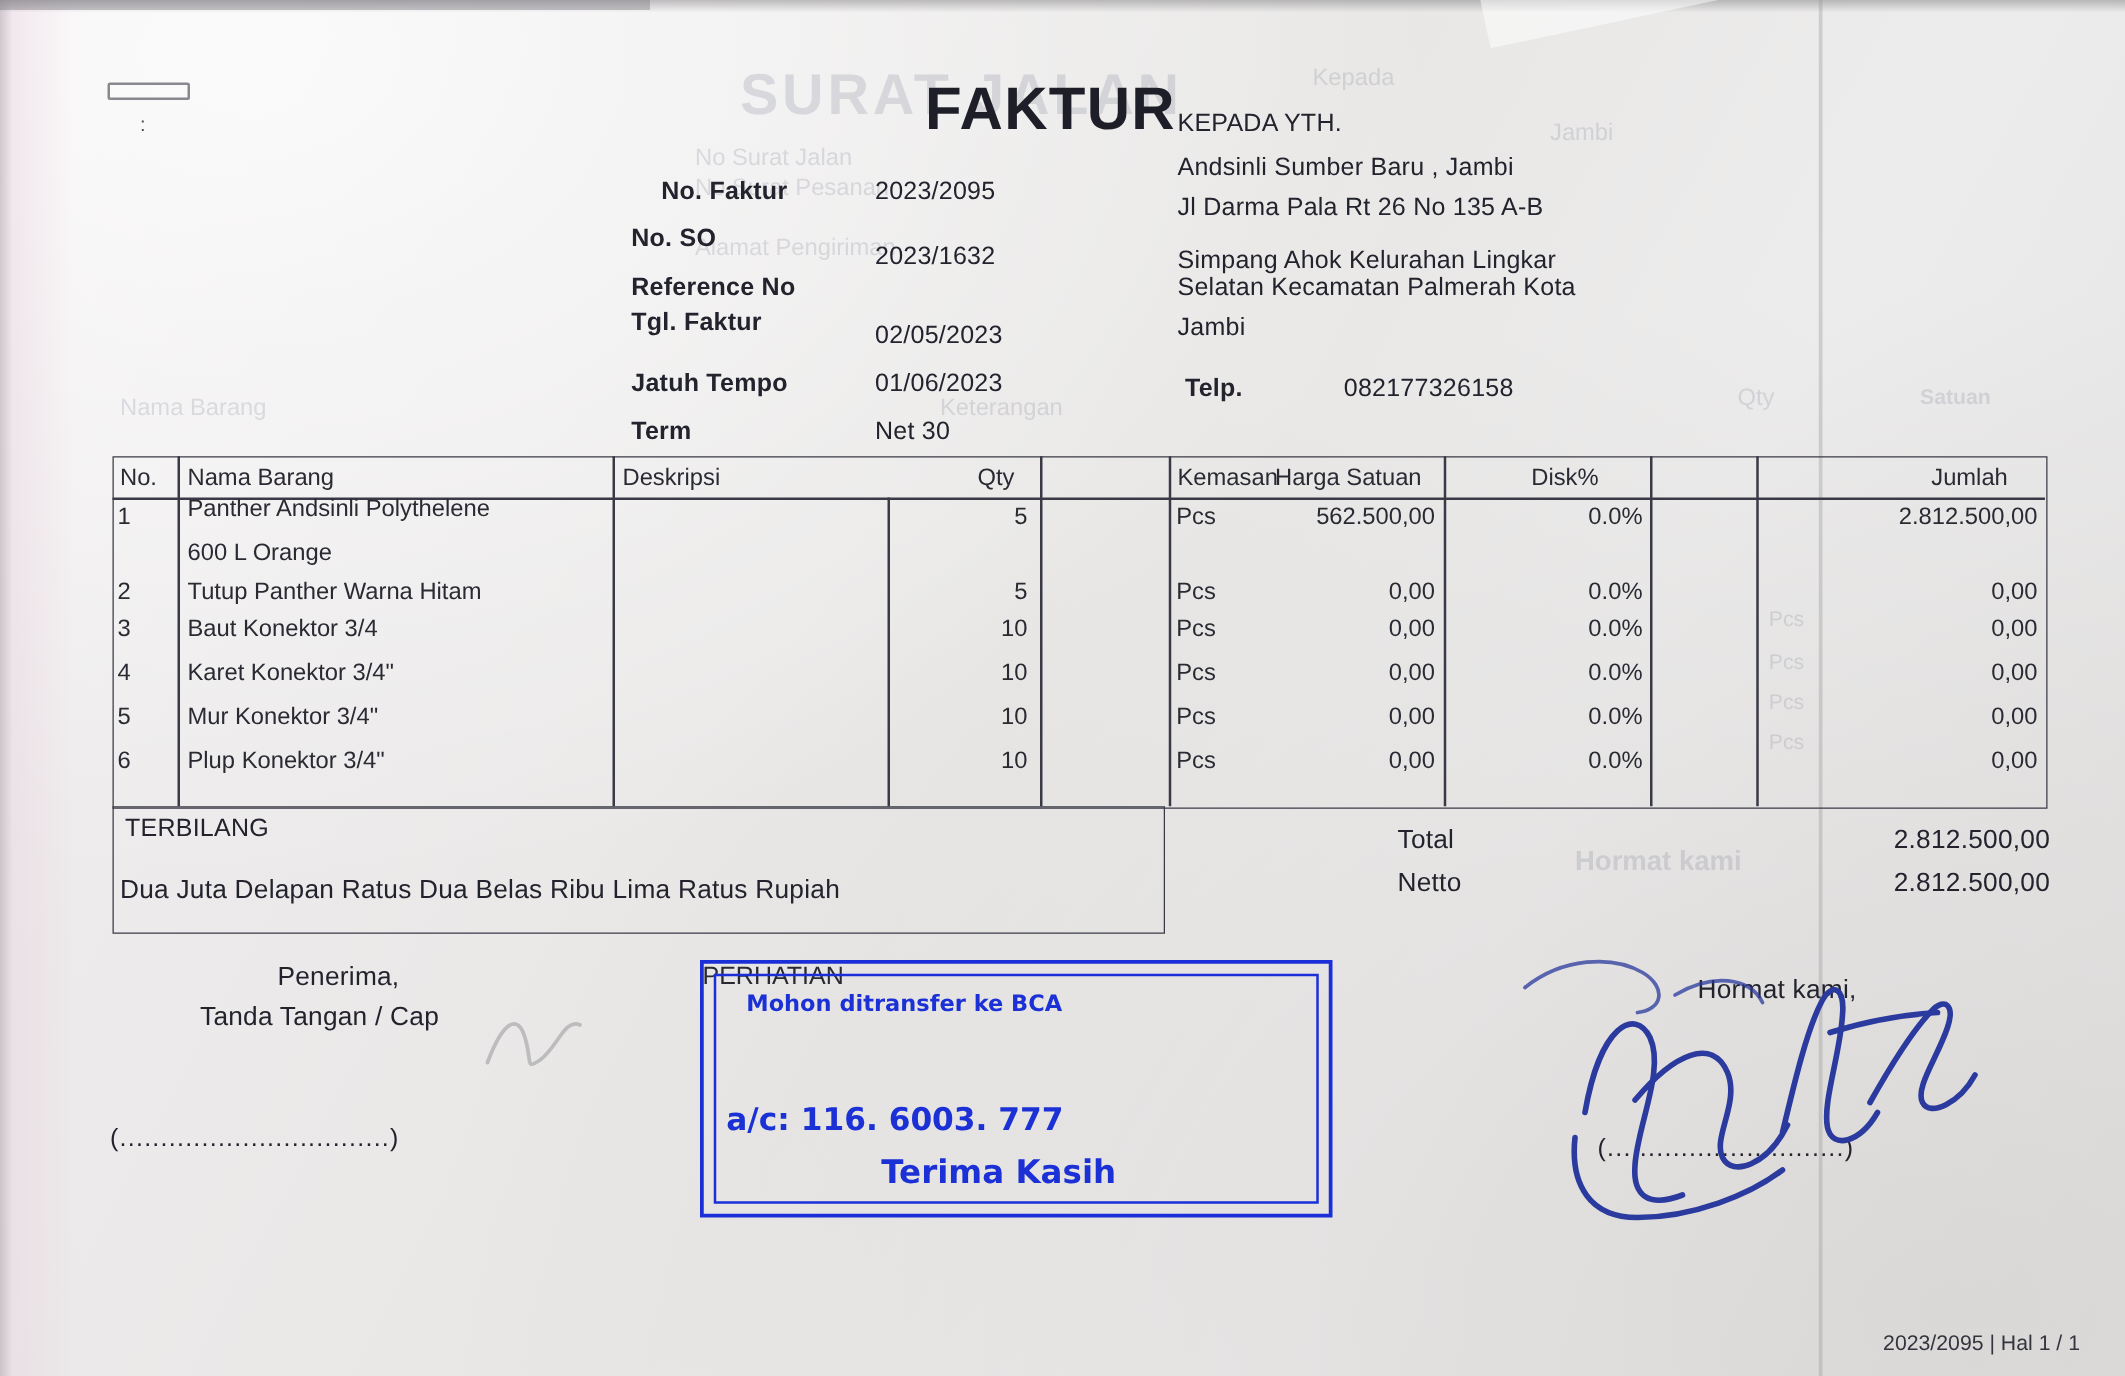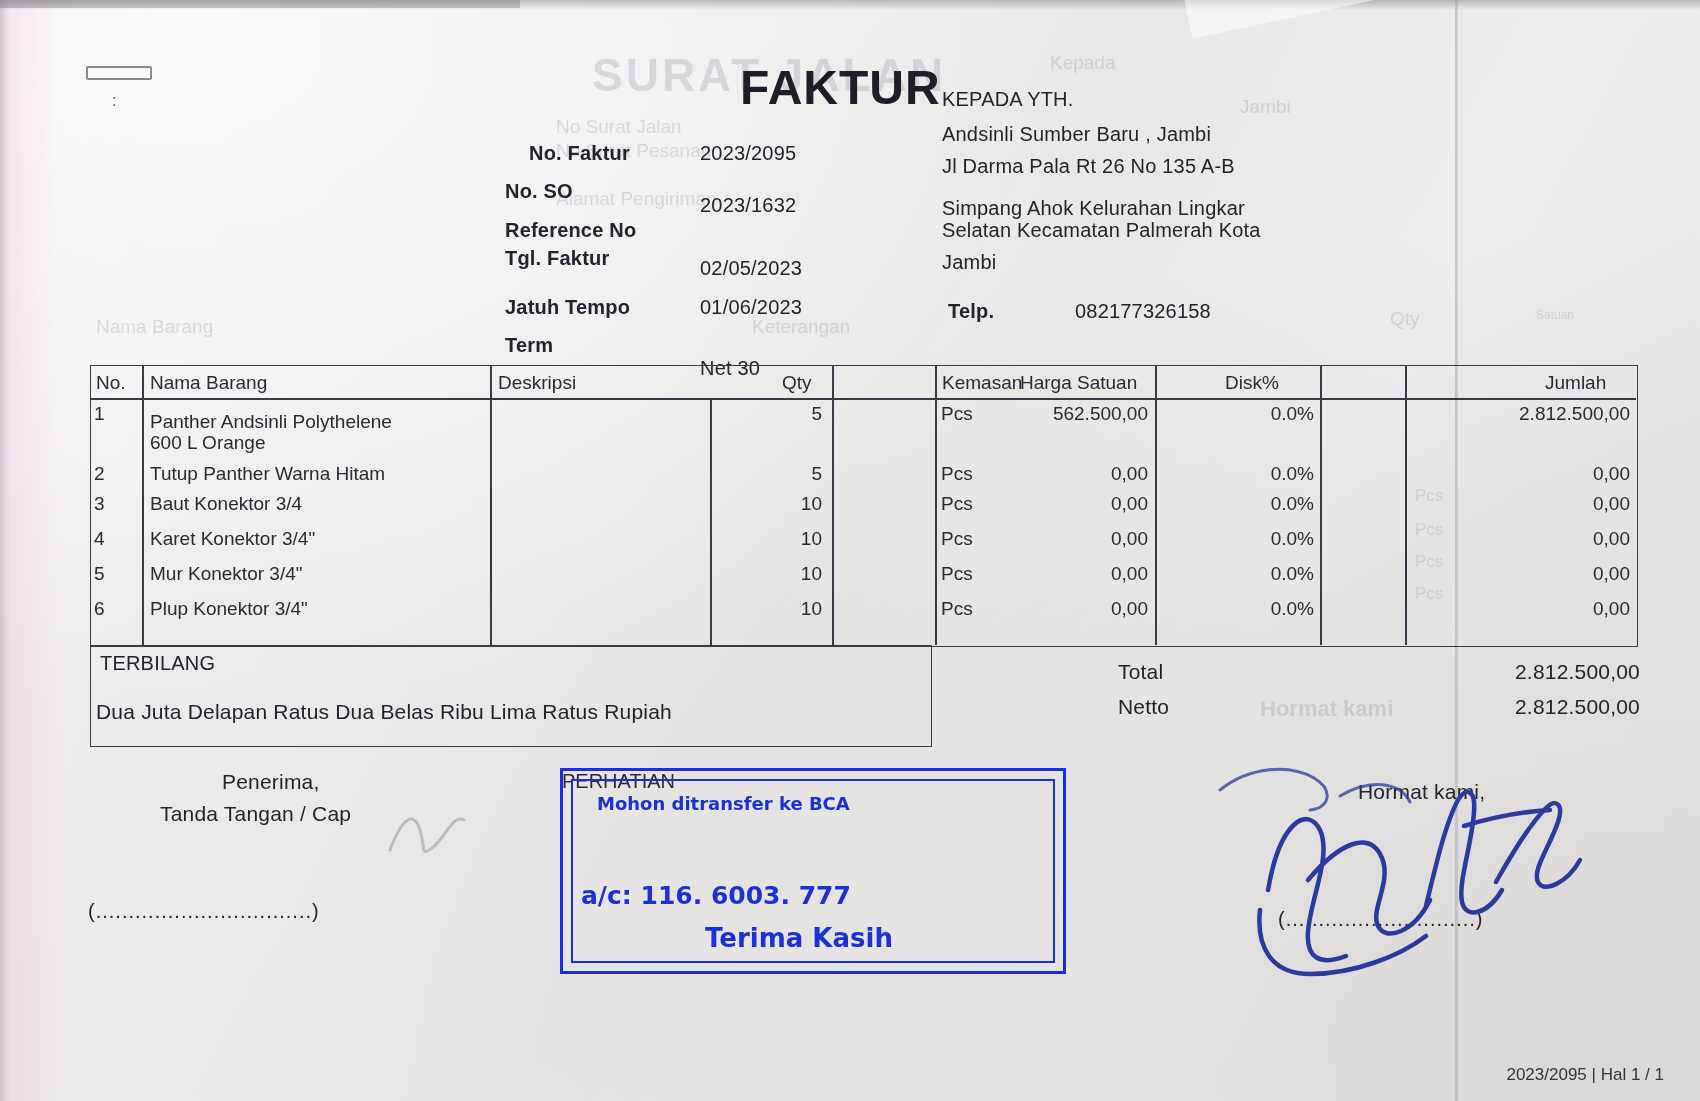--- a/index.html
+++ b/index.html
@@ -124,26 +124,26 @@
 
 <div class="ghost" style="left:592px; top:48px; font-size:46px; font-weight:bold; letter-spacing:3px;">SURAT JALAN</div>
 <div class="ghost" style="left:556px; top:116px; font-size:19px;">No Surat Jalan</div>
 <div class="ghost" style="left:556px; top:140px; font-size:19px;">No Surat Pesanan</div>
 <div class="ghost" style="left:556px; top:188px; font-size:19px;">Alamat Pengiriman</div>
 <div class="ghost" style="left:1050px; top:52px; font-size:19px;">Kepada</div>
 <div class="ghost" style="left:1240px; top:96px; font-size:19px;">Jambi</div>
 <div class="ghost" style="left:96px; top:316px; font-size:19px;">Nama Barang</div>
 <div class="ghost" style="left:752px; top:316px; font-size:19px;">Keterangan</div>
 <div class="ghost" style="left:1390px; top:308px; font-size:19px;">Qty</div>
-<div class="ghost" style="left:1536px; top:308px; font-size:12px;">Satuan</div>
+<div class="ghost" style="left:1536px; top:308px; font-size:17px;font-weight:bold;">Satuan</div>
 <div class="ghost" style="left:1415px; top:486px; font-size:17px;">Pcs</div>
 <div class="ghost" style="left:1415px; top:520px; font-size:17px;">Pcs</div>
 <div class="ghost" style="left:1415px; top:552px; font-size:17px;">Pcs</div>
 <div class="ghost" style="left:1415px; top:584px; font-size:17px;">Pcs</div>
-<div class="ghost" style="left:1260px; top:676px; font-size:22px; font-weight:bold;margin-top:20px;">Hormat kami</div>
+<div class="ghost" style="left:1260px; top:676px; font-size:22px; font-weight:bold;">Hormat kami</div>
 
 <div class="doc">
 
   <div class="title">FAKTUR</div>
 
   <div class="t meta-label" style="left:505px; top:142px;margin-left:24px;">No. Faktur</div>
   <div class="t meta-value" style="left:700px; top:142px;">2023/2095</div>
 
   <div class="t meta-label" style="left:505px; top:180px;">No. SO</div>
   <div class="t meta-value" style="left:700px; top:194px;">2023/1632</div>
@@ -151,21 +151,21 @@
   <div class="t meta-label" style="left:505px; top:219px;">Reference No</div>
   <div class="t meta-value" style="left:700px; top:219px;"></div>
 
   <div class="t meta-label" style="left:505px; top:247px;">Tgl. Faktur</div>
   <div class="t meta-value" style="left:700px; top:257px;">02/05/2023</div>
 
   <div class="t meta-label" style="left:505px; top:296px;">Jatuh Tempo</div>
   <div class="t meta-value" style="left:700px; top:296px;">01/06/2023</div>
 
   <div class="t meta-label" style="left:505px; top:334px;">Term</div>
-  <div class="t meta-value" style="left:700px; top:334px;margin-top:23px;">Net 30</div>
+  <div class="t meta-value" style="left:700px; top:334px;">Net 30</div>
 
   <div class="t cust-line" style="left:942px; top:88px;">KEPADA YTH.</div>
   <div class="t cust-line" style="left:942px; top:123px;">Andsinli Sumber Baru , Jambi</div>
   <div class="t cust-line" style="left:942px; top:155px;">Jl Darma Pala Rt 26 No 135 A-B</div>
   <div class="t cust-line" style="left:942px; top:187px;margin-top:10px;">Simpang Ahok Kelurahan Lingkar</div>
   <div class="t cust-line" style="left:942px; top:219px;">Selatan Kecamatan Palmerah Kota</div>
   <div class="t cust-line" style="left:942px; top:251px;">Jambi</div>
 
   <div class="t meta-label" style="left:948px; top:300px;">Telp.</div>
   <div class="t meta-value" style="left:1075px; top:300px;">082177326158</div>
@@ -189,21 +189,21 @@
     <div class="cell hdr" style="left:60px;  top:7px;">Nama Barang</div>
     <div class="cell hdr" style="left:408px; top:7px;">Deskripsi</div>
     <div class="cell hdr" style="left:692px; top:7px;">Qty</div>
     <div class="cell hdr" style="left:852px; top:7px;">Kemasan</div>
     <div class="cell hdr" style="left:930px; top:7px;">Harga Satuan</div>
     <div class="cell hdr" style="left:1135px; top:7px;">Disk%</div>
     <div class="cell hdr" style="left:1455px; top:7px;">Jumlah</div>
 
     <div class="cell">
       <div class="cell" style="left:4px;   top:38px;">1</div>
-      <div class="cell" style="left:60px;  top:46px;">Panther Andsinli Polythelene</div>
+      <div class="cell" style="left:60px;  top:32px;">Panther Andsinli Polythelene</div>
       <div class="cell" style="left:60px;  top:67px;">600 L Orange</div>
       <div class="cell r" style="left:672px; top:38px; width:60px;">5</div>
       <div class="cell" style="left:851px; top:38px;">Pcs</div>
       <div class="cell r" style="left:880px; top:38px; width:178px;">562.500,00</div>
       <div class="cell r" style="left:1090px; top:38px; width:134px;">0.0%</div>
       <div class="cell r" style="left:1320px; top:38px; width:220px;">2.812.500,00</div>
     </div>
 
     <div class="cell">
       <div class="cell" style="left:4px;   top:98px;">2</div>

